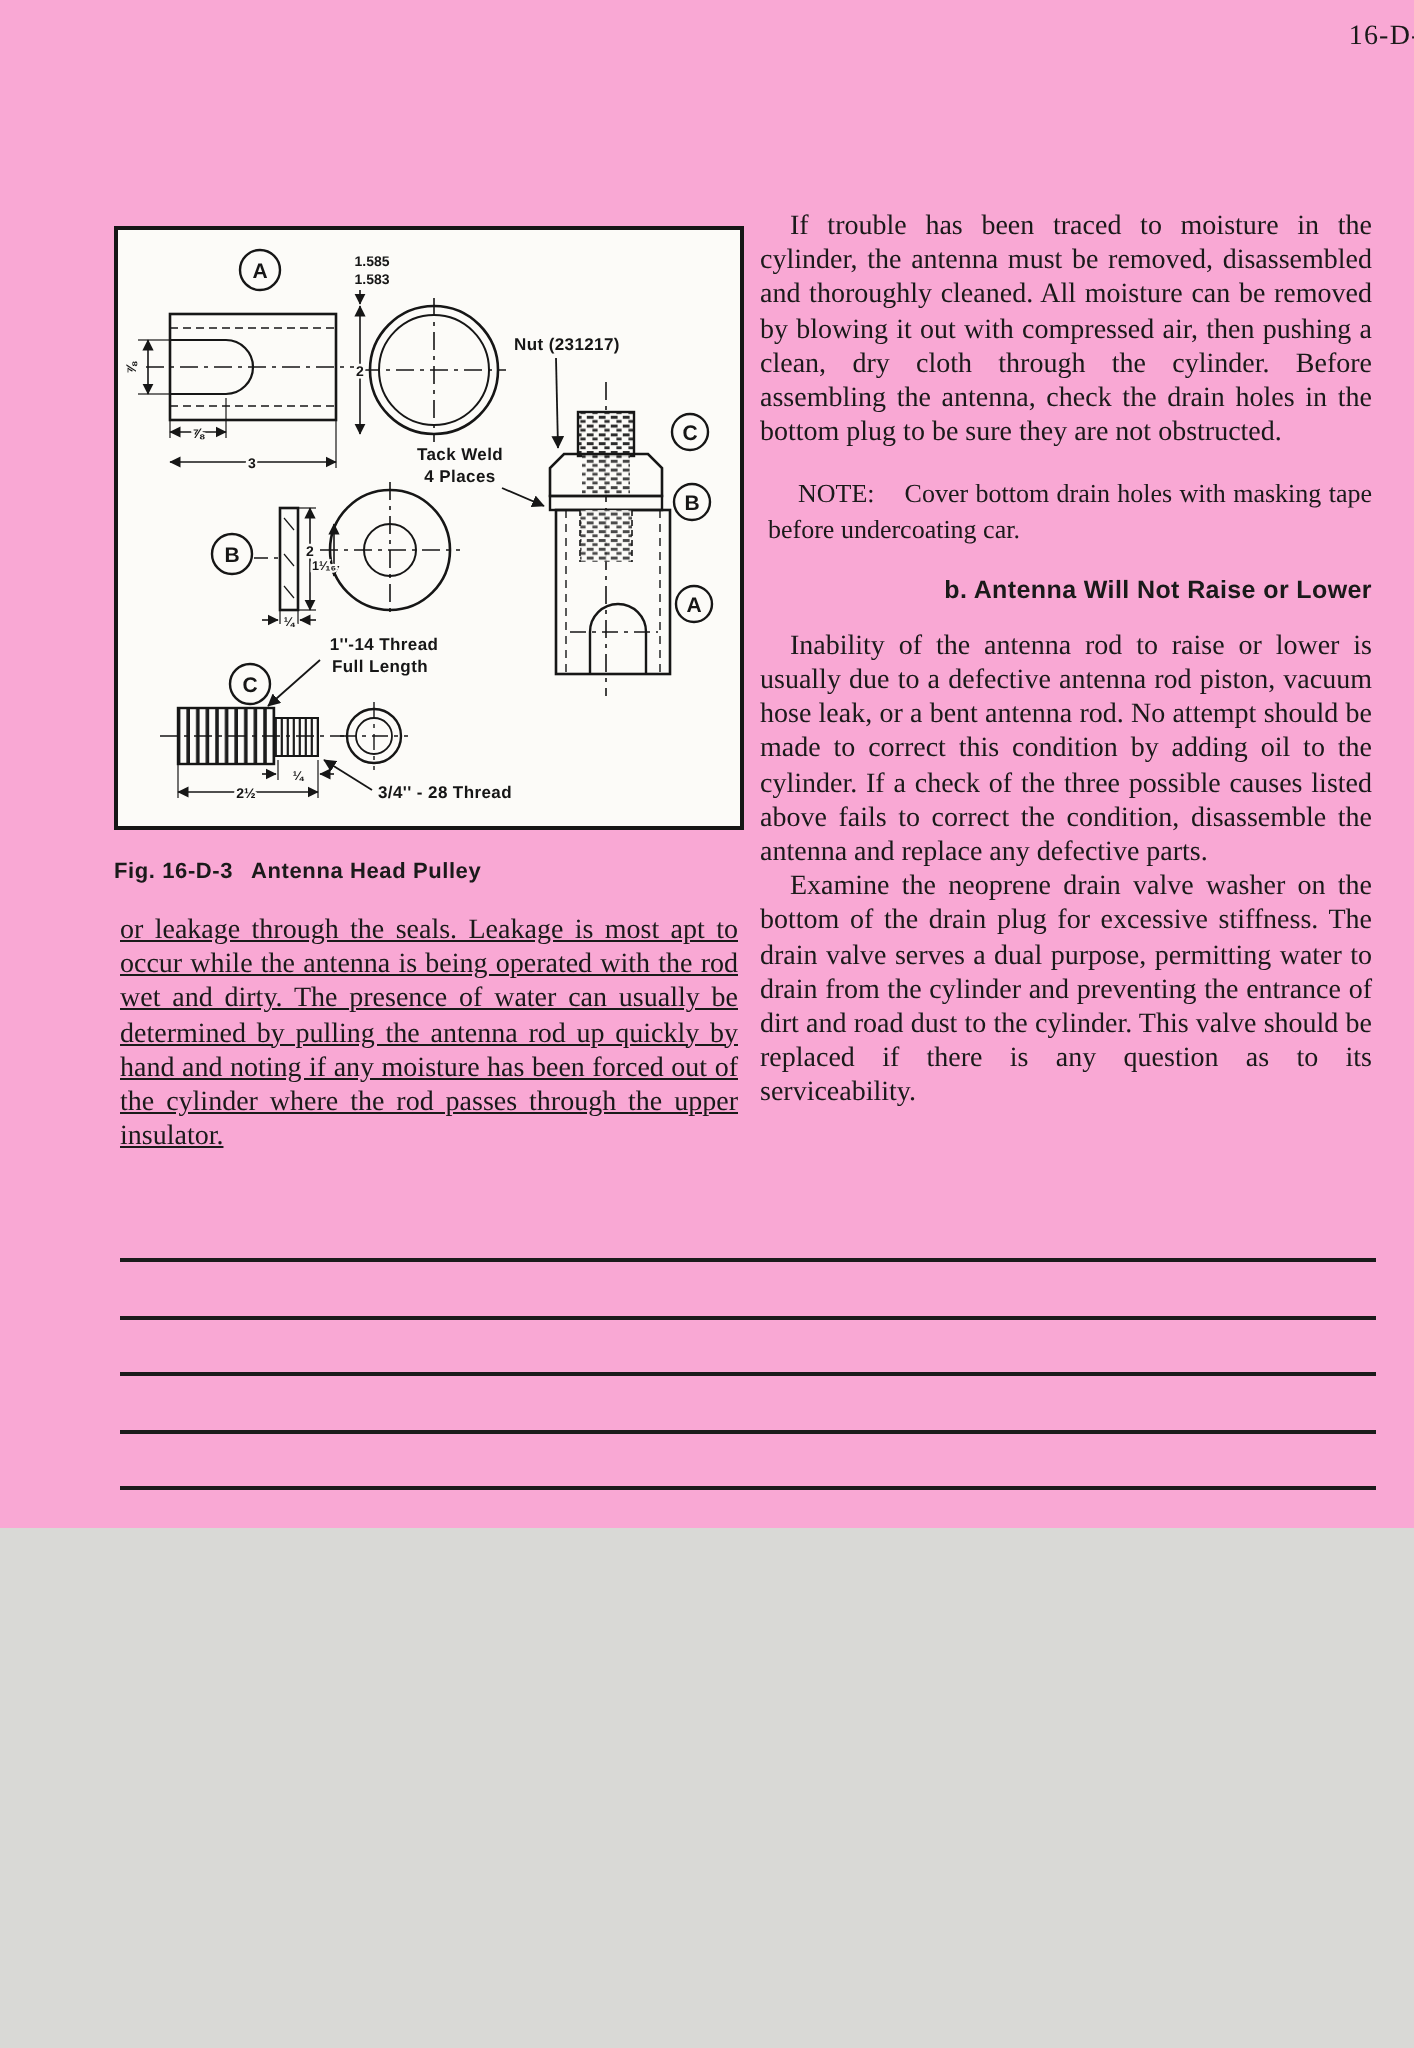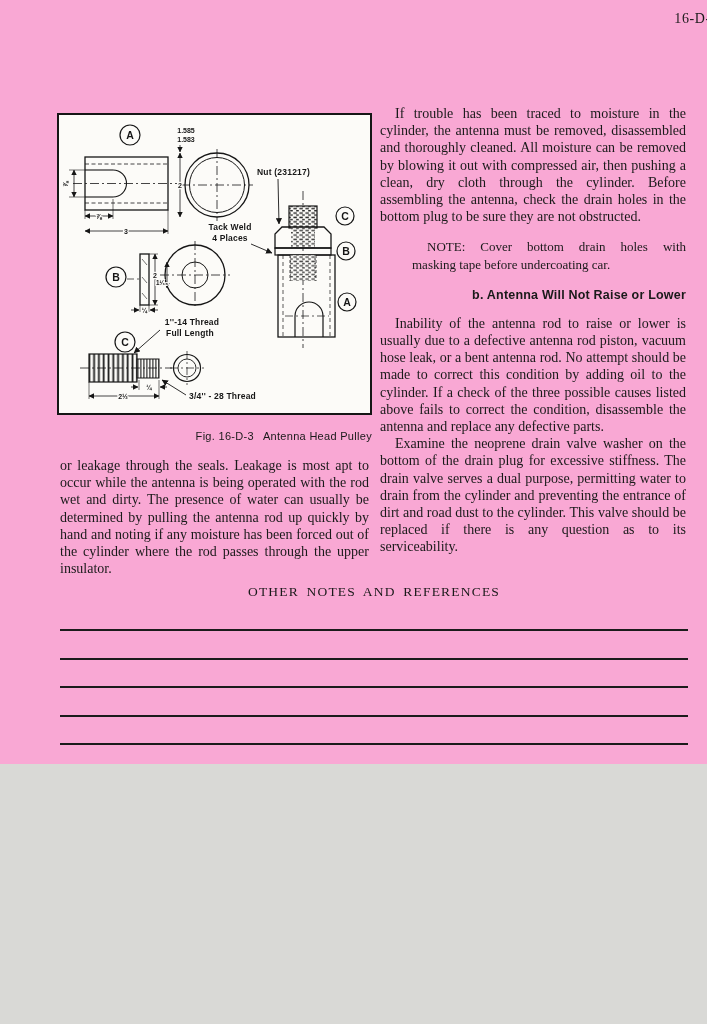--- a/index.html
+++ b/index.html
@@ -22,34 +22,34 @@
     position:absolute; left:57px; top:113px; width:315px; height:302px;
     border:2px solid #161616; box-sizing:border-box; background:#fcfbf8;
   }
   .figure-box svg { position:absolute; left:0; top:0; }
   svg text { font-family:"Liberation Sans", sans-serif; fill:#161616; }
   svg .lbl { font-size:8.5px; font-weight:600; letter-spacing:.2px; }
   svg .dim { font-size:7px;  font-weight:600; paint-order:stroke; stroke:#fcfbf8; stroke-width:2.4px; }
   svg .dim2 { font-size:6.3px; font-weight:600; paint-order:stroke; stroke:#fcfbf8; stroke-width:2.2px; }
   svg .co  { font-size:10.5px; font-weight:600; }
   .fig-caption {
-    position:absolute; left:57px; top:430px; width:315px; text-align:right;
-    font-family:"Liberation Sans", sans-serif; font-size:11px; font-weight:400;
+    position:absolute; left:57px; top:430px; width:315px; text-align:left;
+    font-family:"Liberation Sans", sans-serif; font-size:11px; font-weight:700;
     letter-spacing:.3px;
   }
   .fig-caption .gap { display:inline-block; width:9px; }
-  .col-left  { position:absolute; left:60px;  top:457px; width:309px; }
+  .col-left  { position:absolute; left:60px;  top:457px; width:309px;text-decoration:underline; }
   .col-right { position:absolute; left:380px; top:105px; width:306px; }
   p.body {
     margin:0; font-size:14px; line-height:17.2px; text-align:justify;
     text-indent:15px;
   }
   p.body.noindent { text-indent:0; }
   p.note {
-    margin:13px 0 0 32px; font-size:13px; line-height:17.2px;
+    margin:13px 0 0 4px; font-size:13px; line-height:17.2px;
     text-indent:15px; text-align:justify;
   }
   p.note .notegap { display:inline-block; width:15px; }
   h3.sec {
     margin:15px 0 13px 0; font-family:"Liberation Sans", sans-serif;
     font-size:12.5px; font-weight:700; letter-spacing:.2px;text-align:right;
   }
   .notes-heading {
     position:absolute; left:60px; top:584px; width:628px; text-align:center;
     font-size:13.5px; letter-spacing:1.2px; word-spacing:3px;
@@ -221,21 +221,20 @@
   <div class="col-right">
     <p class="body">If trouble has been traced to moisture in the cylinder, the antenna must be removed, disassembled and thoroughly cleaned. All moisture can be removed by blowing it out with compressed air, then pushing a clean, dry cloth through the cylinder. Before assembling the antenna, check the drain holes in the bottom plug to be sure they are not obstructed.</p>
     <p class="note">
       <span>NOTE:</span><span class="notegap"></span><span>Cover bottom drain holes with masking tape before undercoating car.</span>
     </p>
     <h3 class="sec">b. Antenna Will Not Raise or Lower</h3>
     <p class="body">Inability of the antenna rod to raise or lower is usually due to a defective antenna rod piston, vacuum hose leak, or a bent antenna rod. No attempt should be made to correct this condition by adding oil to the cylinder. If a check of the three possible causes listed above fails to correct the condition, disassemble the antenna and replace any defective parts.</p>
     <p class="body">Examine the neoprene drain valve washer on the bottom of the drain plug for excessive stiffness. The drain valve serves a dual purpose, permitting water to drain from the cylinder and preventing the entrance of dirt and road dust to the cylinder. This valve should be replaced if there is any question as to its serviceability.</p>
   </div>
 
-  <div class="notes-heading">OTHER NOTES AND REFERENCES</div>
   <div id="ruled-lines">
       <div class="ruled-line"></div>
       <div class="ruled-line"></div>
       <div class="ruled-line"></div>
       <div class="ruled-line"></div>
       <div class="ruled-line"></div>
       <div class="ruled-line"></div>
       <div class="ruled-line"></div>
       <div class="ruled-line"></div>
       <div class="ruled-line"></div>

